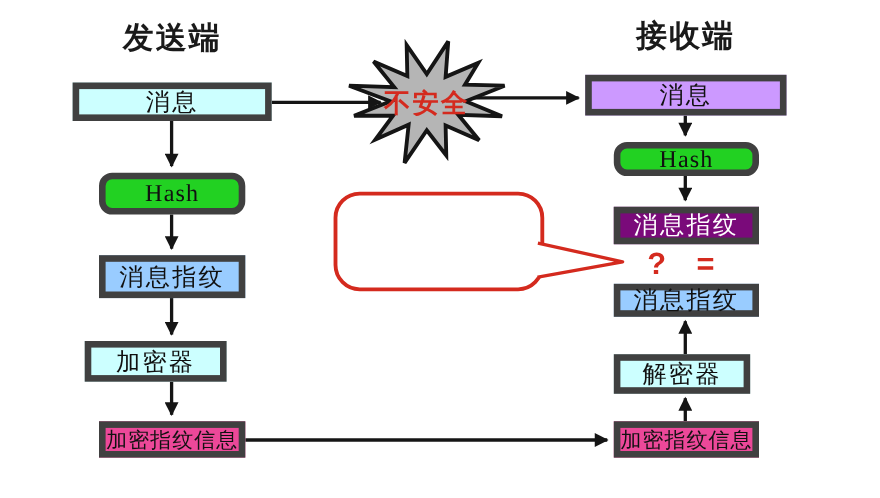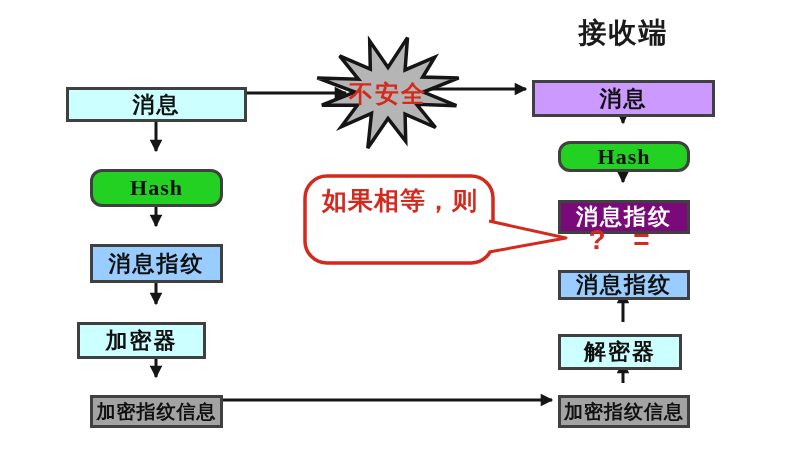--- a/index.html
+++ b/index.html
@@ -6,30 +6,30 @@
   #canvas{
     position:relative;width:800px;height:453px;background:#ffffff;overflow:hidden;
     font-family:"Liberation Sans","DejaVu Sans",sans-serif;
   }
   #wires{position:absolute;left:0;top:0;width:800px;height:453px;}
   .heading{
     position:absolute;text-align:center;font-size:28px;font-weight:bold;color:#1a1a1a;
     letter-spacing:2px;
   }
   .box{
-    position:absolute;box-sizing:border-box;border:3px solid #404040;
+    position:absolute;box-sizing:border-box;border:6px solid #404040;
     display:flex;align-items:center;justify-content:center;
-    font-size:22px;font-weight:bold;color:#111;letter-spacing:2px;margin-top:12px;
+    font-size:22px;font-weight:normal;color:#111;letter-spacing:2px;
   }
   .box.small-text{font-size:19px;letter-spacing:1px;}
   .box.hash-font{font-family:"Liberation Serif","DejaVu Serif",serif;letter-spacing:1px;}
   .fill-cyan{background:#ccffff;}
   .fill-green{background:#22d122;border-radius:12px;}
   .fill-blue{background:#99ccff;}
-  .fill-lgreen{background:#a3a3a3;}
+  .fill-lgreen{background:#ec4899;}
   .fill-lavender{background:#cc99ff;}
   .fill-purple{background:#7a0a7a;color:#ffffff;}
   .red-text{color:#d42a1e;}
   #unsafe-label{
     position:absolute;left:328px;top:78px;width:120px;text-align:center;
     font-size:24px;font-weight:bold;letter-spacing:2px;
   }
   #compare-op{
     position:absolute;left:558px;top:224px;width:132px;text-align:center;
     font-size:28px;font-weight:bold;letter-spacing:10px;
@@ -66,36 +66,36 @@
     <path d="M623,160 V182" stroke="#151515" stroke-width="3" fill="none" marker-end="url(#arr)"></path>
     <path d="M623,322 V292" stroke="#151515" stroke-width="3" fill="none" marker-end="url(#arr)"></path>
     <path d="M623,383 V362" stroke="#151515" stroke-width="3" fill="none" marker-end="url(#arr)"></path>
 
     <path d="M223,400 H552" stroke="#151515" stroke-width="3" fill="none" marker-end="url(#arr)"></path>
 
     <rect x="305" y="176" width="188" height="87" rx="22" ry="22" fill="#ffffff" stroke="#d42a1e" stroke-width="3.5"></rect>
     <path d="M489,221 L566,238 L489,252" fill="#ffffff" stroke="#d42a1e" stroke-width="3" stroke-linejoin="round"></path>
   </svg>
 
+  <div class="heading" style="left:66px;top:16px;width:181px;">发送端</div>
   <div class="heading" style="left:532px;top:14px;width:183px;">接收端</div>
 
   <div class="box fill-cyan" style="left:66px;top:75px;width:181px;height:35px;">消息</div>
   <div class="box fill-green hash-font" style="left:90px;top:157px;width:133px;height:38px;">Hash</div>
   <div class="box fill-blue" style="left:90px;top:232px;width:133px;height:39px;">消息指纹</div>
   <div class="box fill-cyan" style="left:77px;top:310px;width:129px;height:37px;">加密器</div>
   <div class="box fill-lgreen small-text" style="left:90px;top:383px;width:133px;height:33px;">加密指纹信息</div>
 
   <div class="box fill-lavender" style="left:532px;top:68px;width:183px;height:37px;">消息</div>
   <div class="box fill-green hash-font" style="left:558px;top:129px;width:132px;height:31px;">Hash</div>
   <div class="box fill-purple" style="left:558px;top:188px;width:132px;height:34px;">消息指纹</div>
   <div class="box fill-blue" style="left:558px;top:258px;width:132px;height:30px;">消息指纹</div>
   <div class="box fill-cyan" style="left:558px;top:322px;width:124px;height:36px;">解密器</div>
   <div class="box fill-lgreen small-text" style="left:558px;top:383px;width:132px;height:33px;">加密指纹信息</div>
 
   <div id="unsafe-label" class="red-text">不安全</div>
 
   <div id="compare-op" class="red-text">? =</div>
 
   <div id="callout-text" class="red-text">
-    <div>如果相等，则</div>
   </div>
 
 </div>
 
 </body></html>

